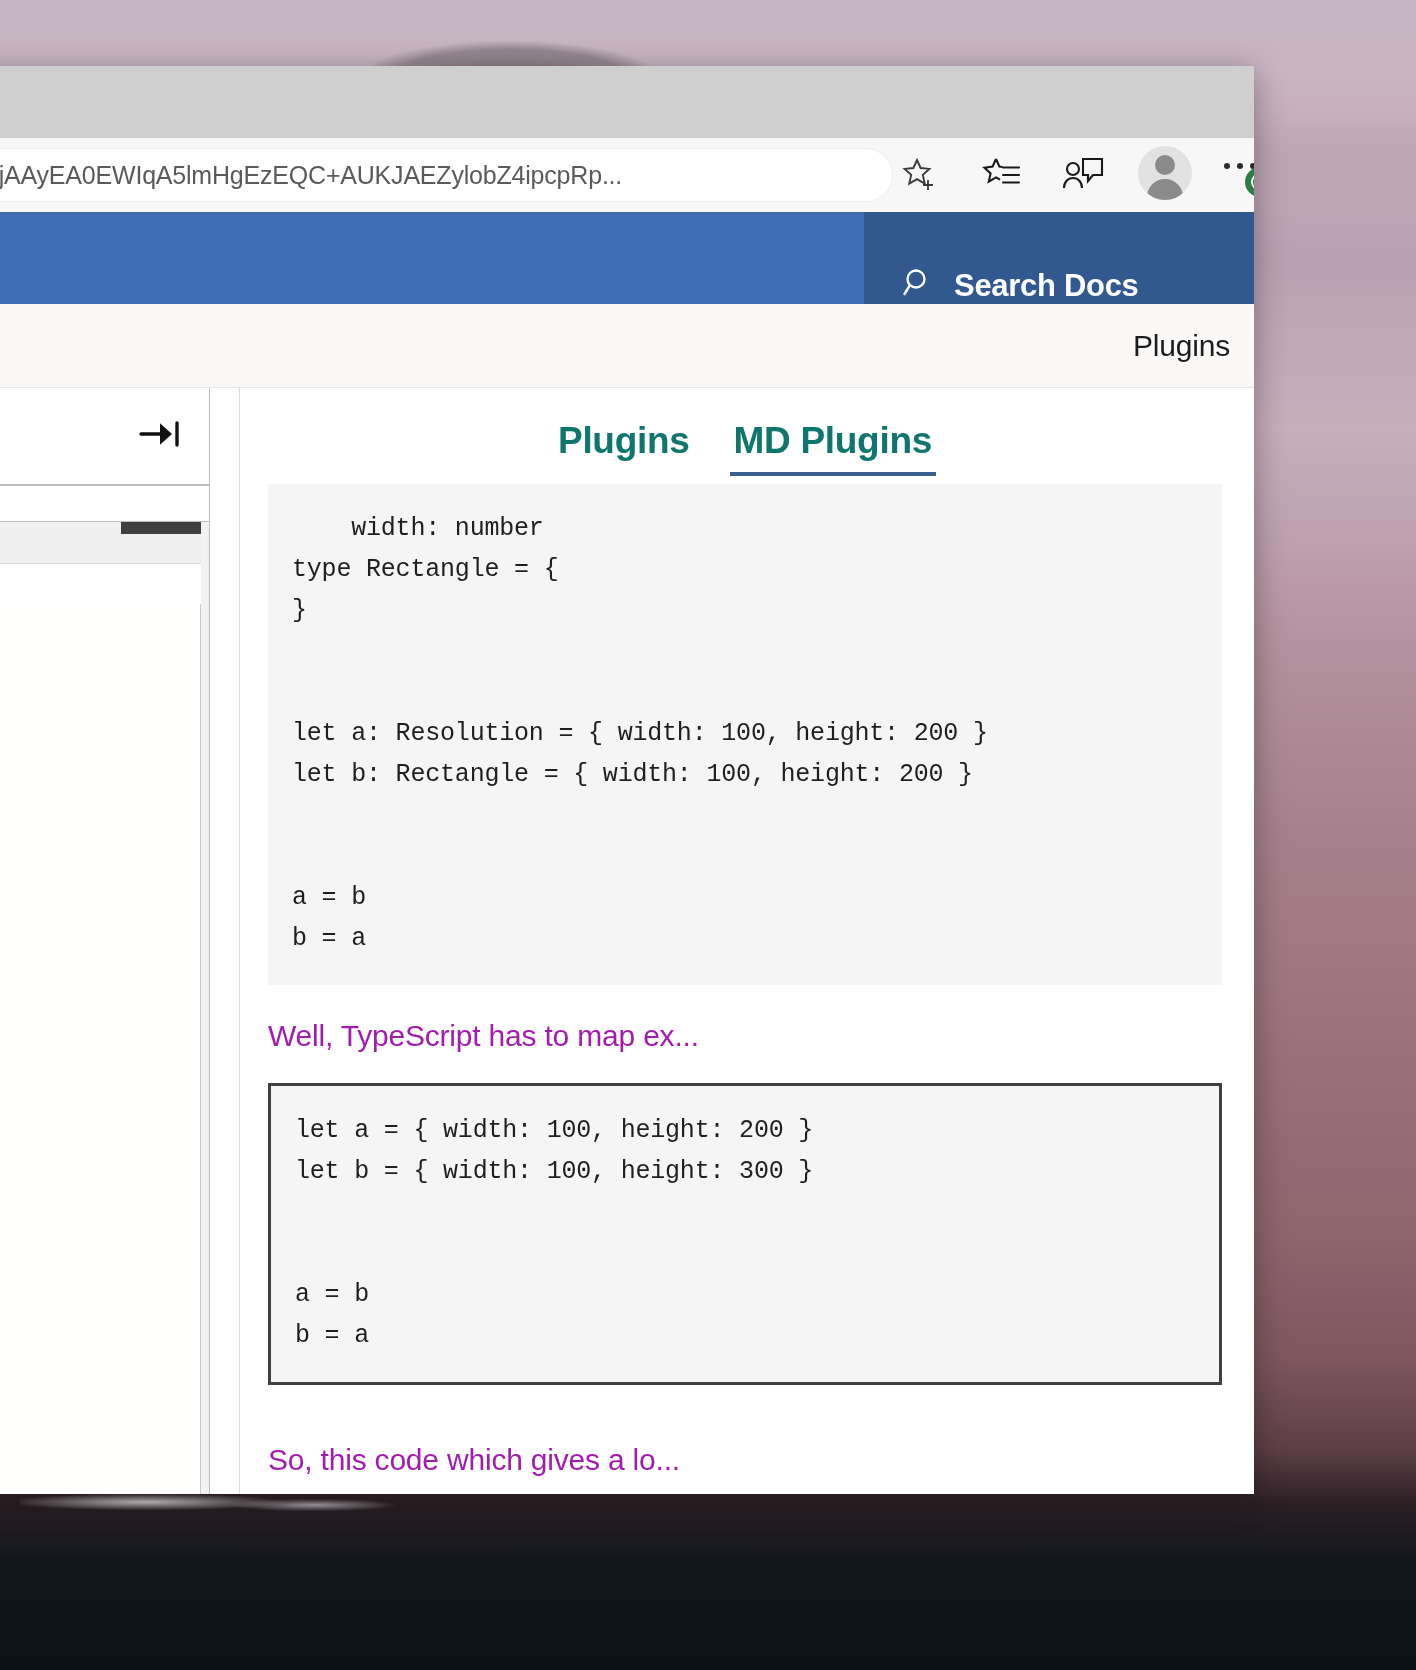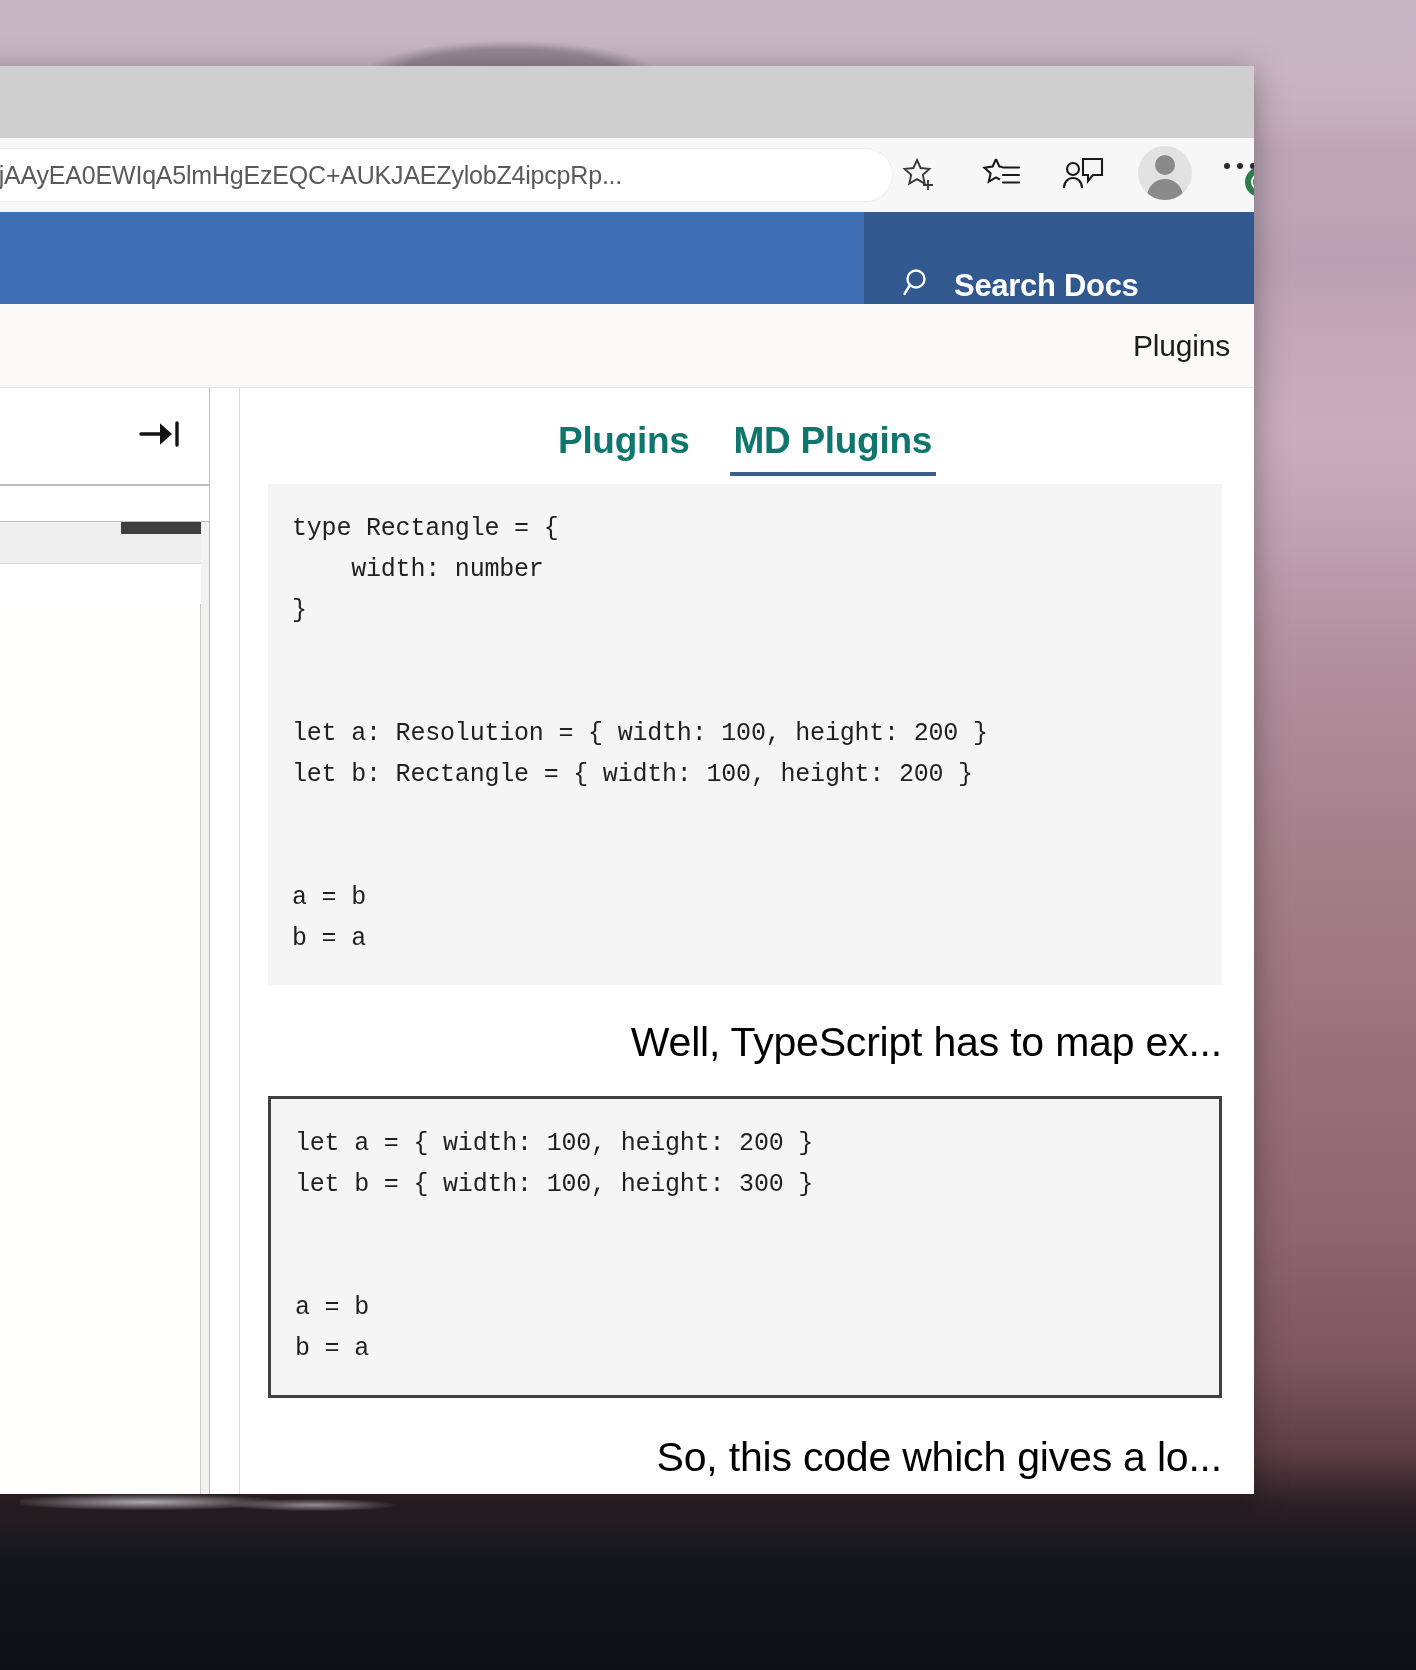--- a/index.html
+++ b/index.html
@@ -271,27 +271,26 @@
     font-family: "Liberation Mono", "DejaVu Sans Mono", monospace;
     font-size: 25px;
     line-height: 41px;
     color: #1f1f1f;
     white-space: pre;
     letter-spacing: -.2px;
   }
   .code-line.blank { color: transparent; }
 
   .para {
-    font-size: 41px;
-    color: #000000;
+    font-size: 30px;
+    color: #a21caf;
     letter-spacing: -.2px;
     padding: 34px 0 30px 0;
-    text-align: right;
-  }
-  .para.tight { padding: 36px 0 26px 0; }
+  }
+  .para.tight { padding: 36px 0 26px 0; margin-top: 22px; }
 </style>
 </head>
 <body>
 
 <div id="desktop">
   <div id="cloudband"></div>
   <div id="hill"></div>
   <div id="seafoam"></div>
 </div>
 
@@ -393,22 +392,22 @@
     <div class="content-divider"></div>
 
     <div class="doc">
 
       <div class="tabs">
         <div class="tab">Plugins</div>
         <div class="tab active">MD Plugins</div>
       </div>
 
       <div class="code-block">
+        <div class="code-line">    width: number</div>
         <div class="code-line">type Rectangle = {</div>
-        <div class="code-line">    width: number</div>
         <div class="code-line">}</div>
         <div class="code-line blank">&nbsp;</div>
         <div class="code-line blank">&nbsp;</div>
         <div class="code-line">let a: Resolution = { width: 100, height: 200 }</div>
         <div class="code-line">let b: Rectangle = { width: 100, height: 200 }</div>
         <div class="code-line blank">&nbsp;</div>
         <div class="code-line blank">&nbsp;</div>
         <div class="code-line">a = b</div>
         <div class="code-line">b = a</div>
       </div>

